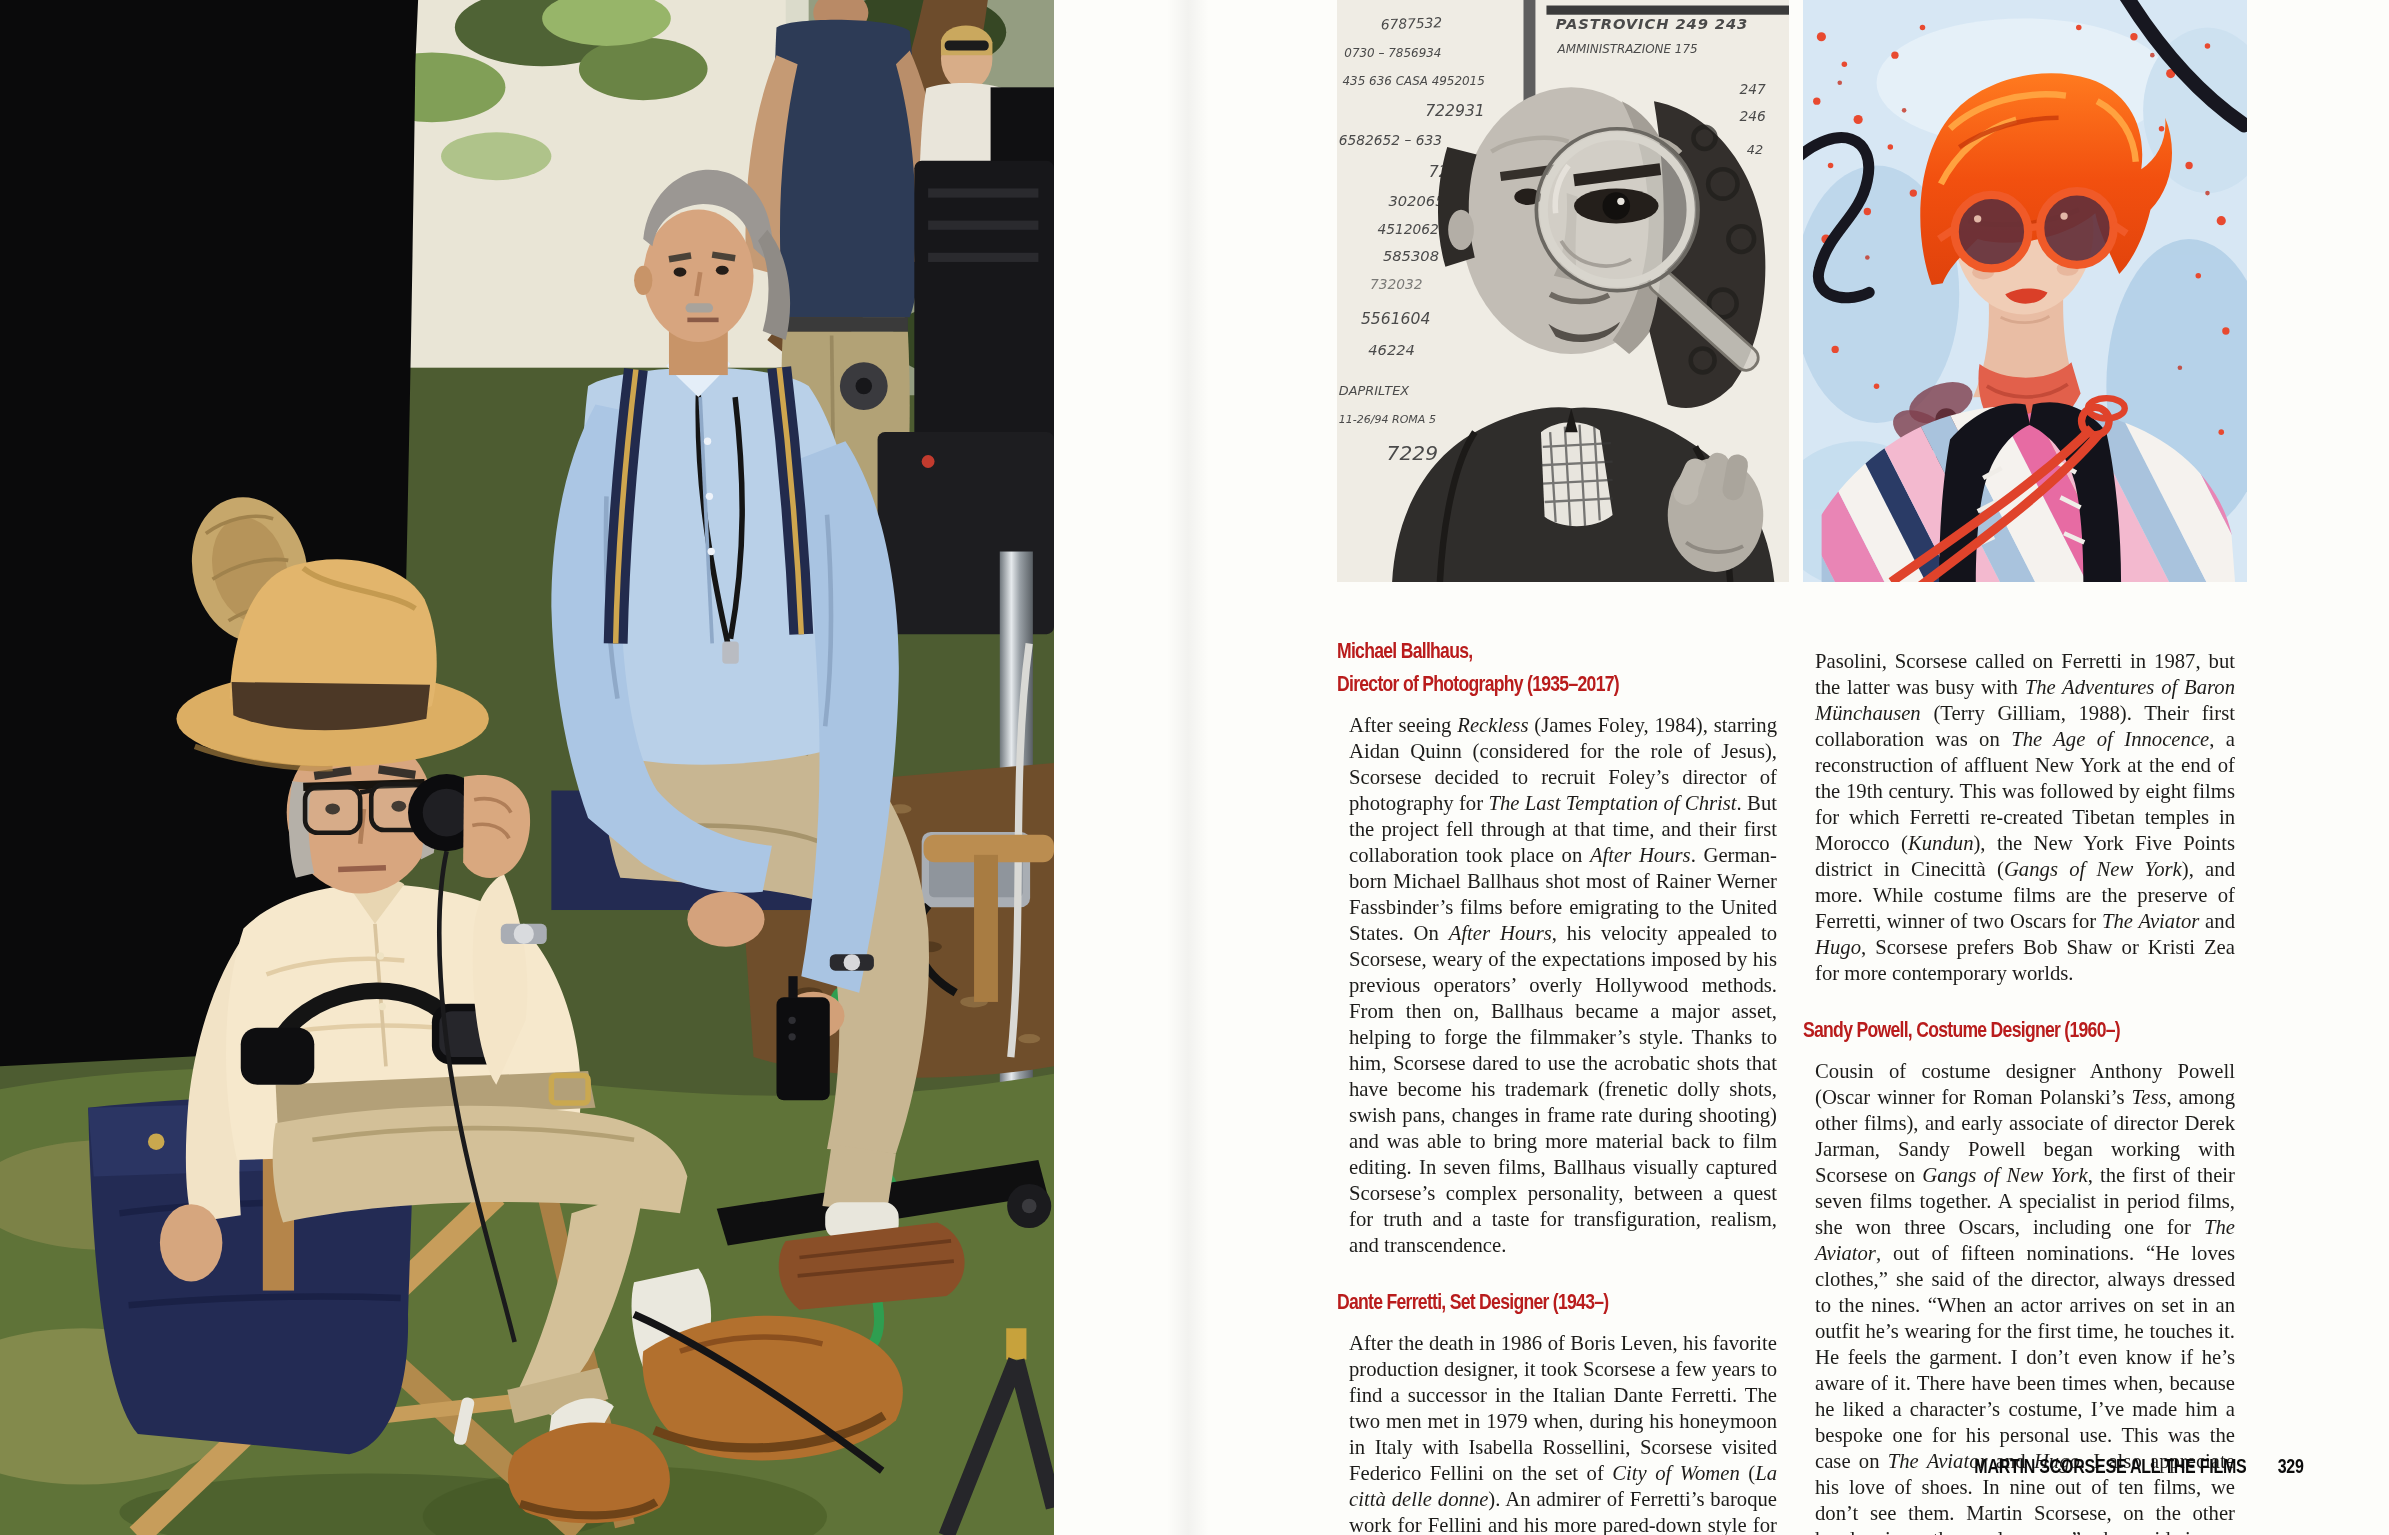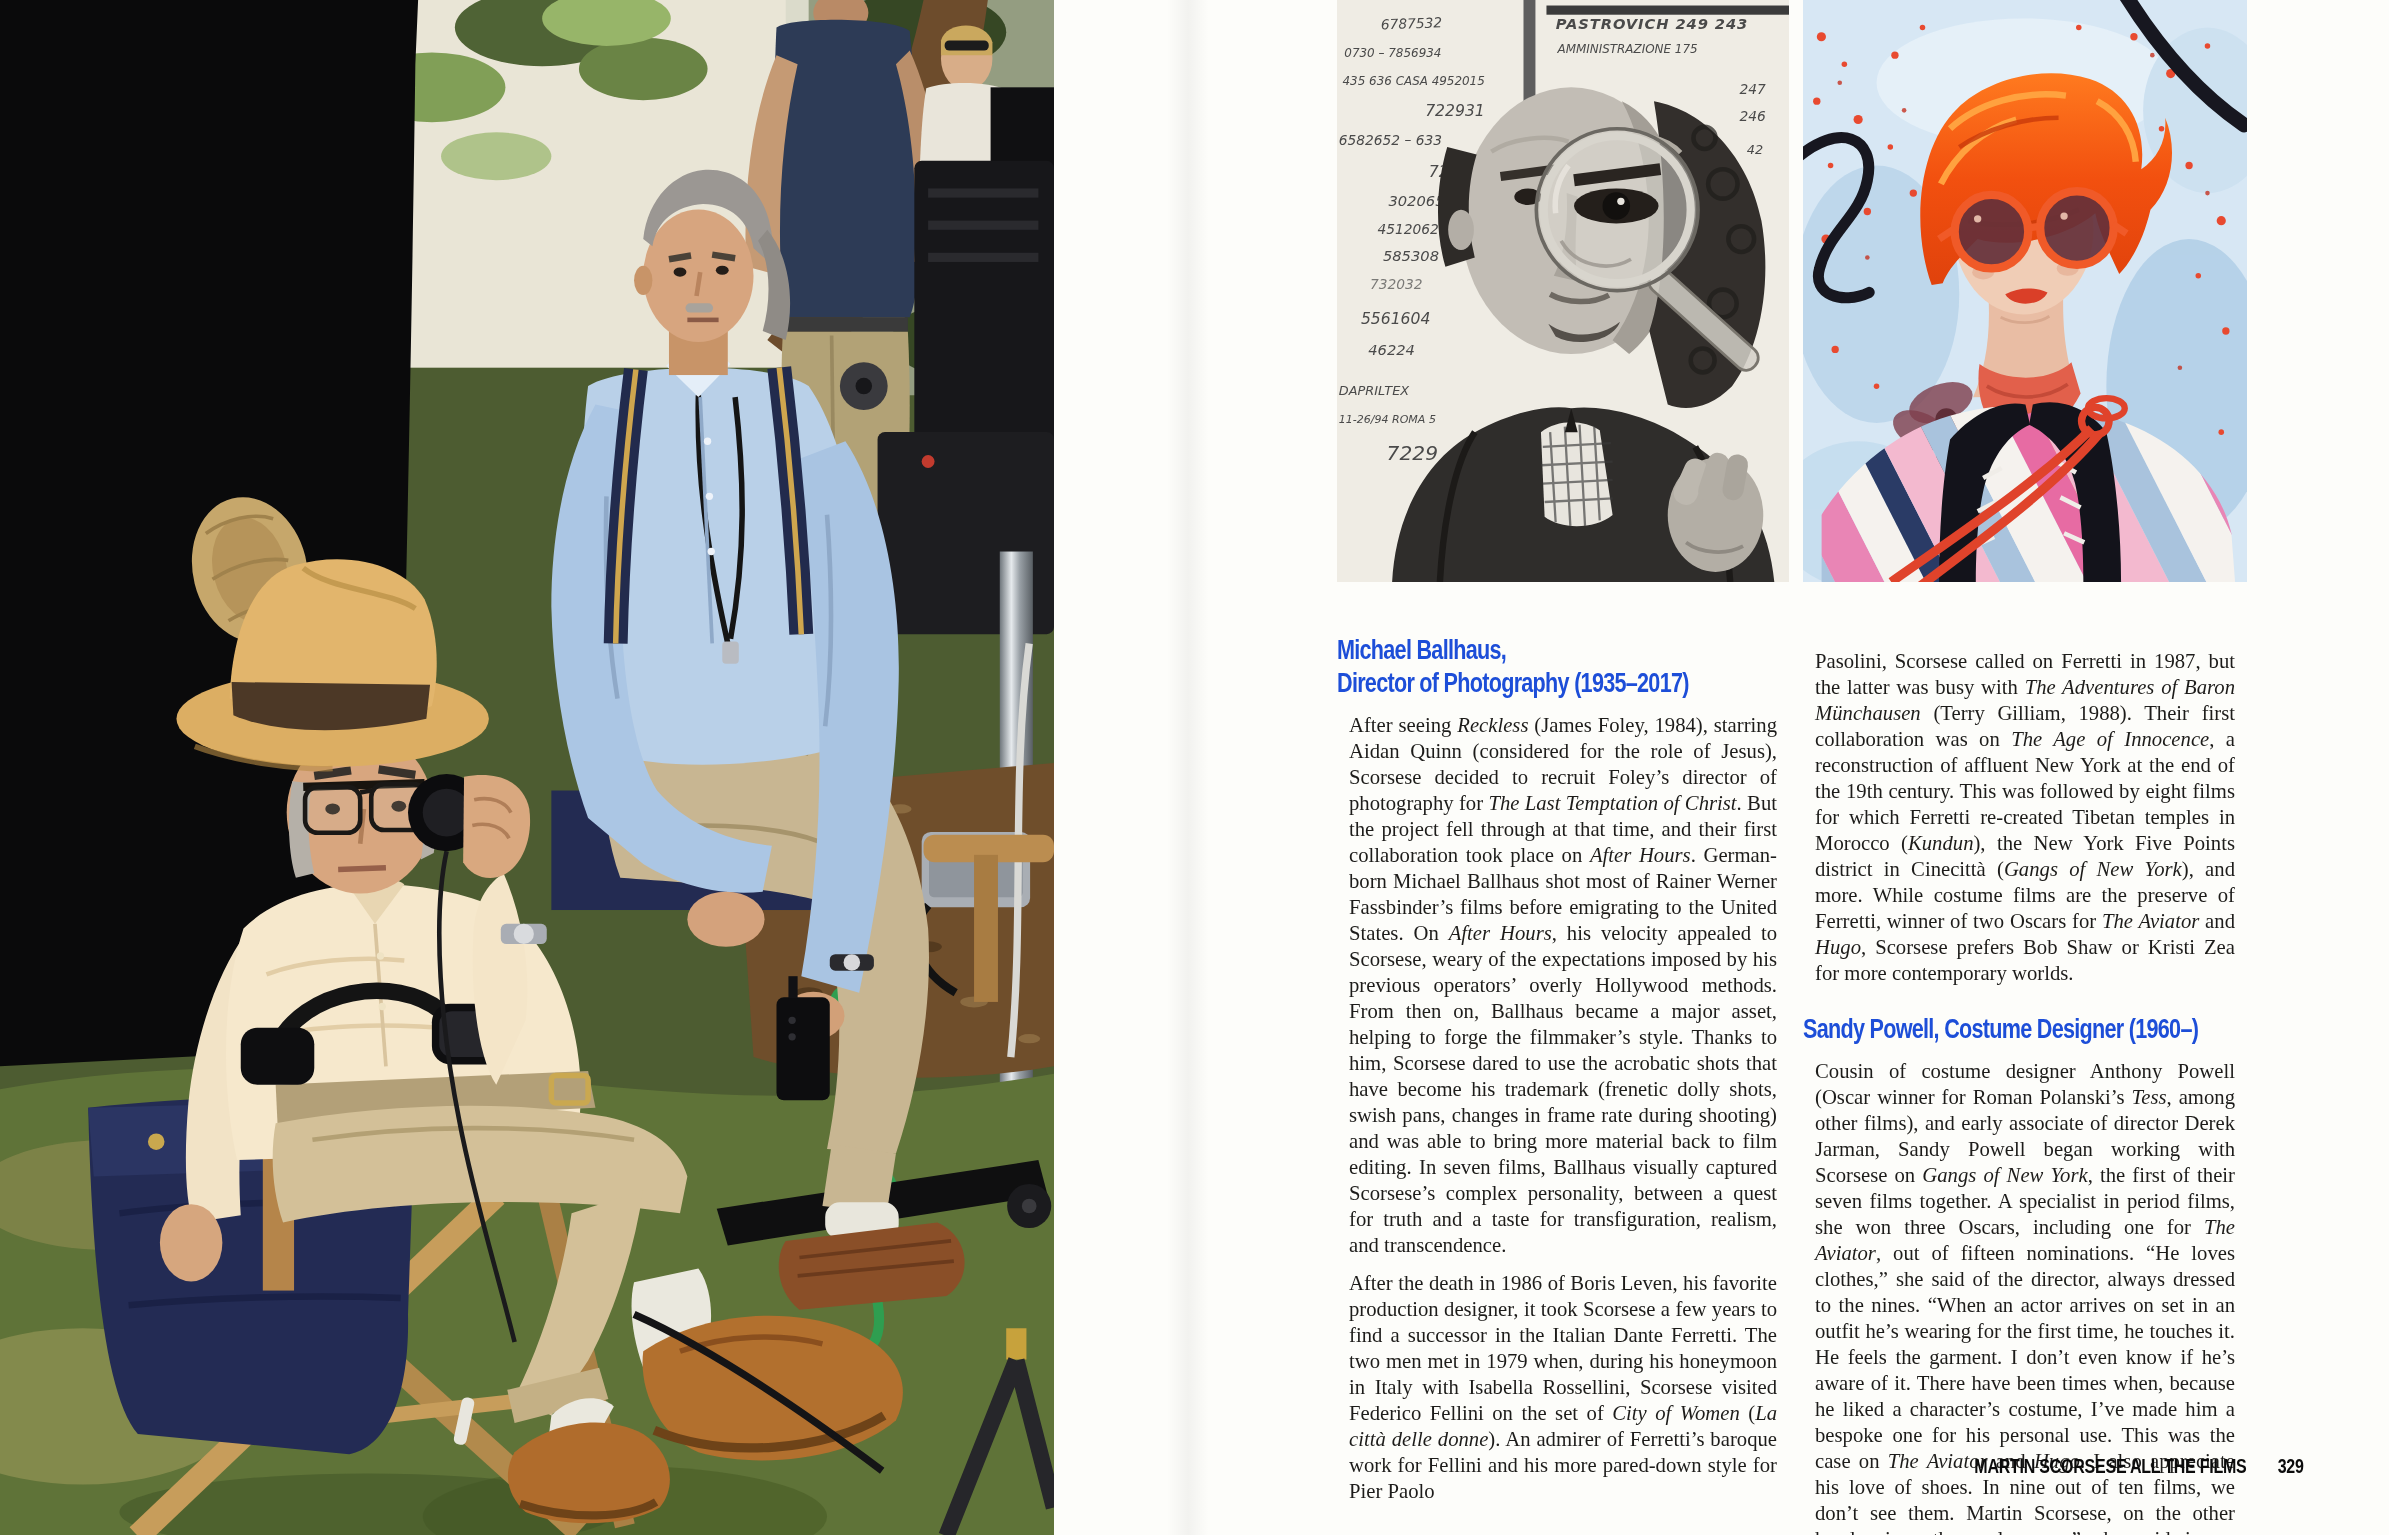--- a/index.html
+++ b/index.html
@@ -20,21 +20,21 @@
     font-size:15px;line-height:20px;color:#181818;letter-spacing:0.2px;white-space:nowrap;
   }
   .col{
     position:absolute;width:452px;text-align:justify;
     font-size:20.7px;line-height:26px;color:#1d1c1a;
   }
   .col p{margin:12px;hyphens:auto;-webkit-hyphens:auto;}
   .col-1{left:1337px;top:634px;}
   .col-2{left:1803px;top:636px;width:444px;}
   h2{margin:0;padding:0;font-family:"Liberation Sans",sans-serif;font-weight:900;
-     color:#1d4ed8;font-size:27px;line-height:33px;letter-spacing:-0.9px;}
+     color:#b91c1c;font-size:22px;line-height:33px;letter-spacing:-0.9px;}
   h2 .h2line{display:block;transform:scaleX(.8);transform-origin:0 50%;white-space:nowrap;}
   .h2-gap{margin-top:27px;margin-bottom:8.3px;}
   .h2-first{margin-bottom:7.4px;}
   .footer{
     position:absolute;top:1455px;right:85px;display:flex;align-items:baseline;gap:39px;
     font-family:"Liberation Sans",sans-serif;font-weight:900;font-size:20px;color:#0b0b0b;
     transform:scaleX(.8);transform-origin:100% 50%;white-space:nowrap;letter-spacing:-0.3px;
   }
   i{font-style:italic;}
 </style>
@@ -494,20 +494,23 @@
     </svg>
   </figure>
 
 
   <div class="col col-1">
     <h2 class="h2-first">
       <span class="h2line">Michael Ballhaus,</span>
       <span class="h2line">Director of Photography (1935–2017)</span>
     </h2>
     <p>After seeing <i>Reckless</i> (James Foley, 1984), starring Aidan Quinn (considered for the role of Jesus), Scorsese decided to recruit Foley’s director of photography for <i>The Last Temptation of Christ</i>. But the project fell through at that time, and their first collaboration took place on <i>After Hours</i>. German-born Michael Ballhaus shot most of Rainer Werner Fassbinder’s films before emigrating to the United States. On <i>After Hours</i>, his velocity appealed to Scorsese, weary of the expectations imposed by his previous operators’ overly Hollywood methods. From then on, Ballhaus became a major asset, helping to forge the filmmaker’s style. Thanks to him, Scorsese dared to use the acrobatic shots that have become his trademark (frenetic dolly shots, swish pans, changes in frame rate during shooting) and was able to bring more material back to film editing. In seven films, Ballhaus visually captured Scorsese’s complex personality, between a quest for truth and a taste for transfiguration, realism, and transcendence.</p>
+    <h2 class="h2-gap">
+      <span class="h2line">Dante Ferretti, Set Designer (1943–)</span>
+    </h2>
     <p>After the death in 1986 of Boris Leven, his favorite production designer, it took Scorsese a few years to find a successor in the Italian Dante Ferretti. The two men met in 1979 when, during his honeymoon in Italy with Isabella Rossellini, Scorsese visited Federico Fellini on the set of <i>City of Women</i> (<i>La città delle donne</i>). An admirer of Ferretti’s baroque work for Fellini and his more pared-down style for Pier Paolo</p>
   </div>
 
   <div class="col col-2">
     <p>Pasolini, Scorsese called on Ferretti in 1987, but the latter was busy with <i>The Adventures of Baron Münchausen</i> (Terry Gilliam, 1988). Their first collaboration was on <i>The Age of Innocence</i>, a reconstruction of affluent New York at the end of the 19th century. This was followed by eight films for which Ferretti re-created Tibetan temples in Morocco (<i>Kundun</i>), the New York Five Points district in Cinecittà (<i>Gangs of New York</i>), and more. While costume films are the preserve of Ferretti, winner of two Oscars for <i>The Aviator</i> and <i>Hugo</i>, Scorsese prefers Bob Shaw or Kristi Zea for more contemporary worlds.</p>
     <h2 class="h2-gap">
       <span class="h2line">Sandy Powell, Costume Designer (1960–)</span>
     </h2>
     <p>Cousin of costume designer Anthony Powell (Oscar winner for Roman Polanski’s <i>Tess</i>, among other films), and early associate of director Derek Jarman, Sandy Powell began working with Scorsese on <i>Gangs of New York</i>, the first of their seven films together. A specialist in period films, she won three Oscars, including one for <i>The Aviator</i>, out of fifteen nominations. “He loves clothes,” she said of the director, always dressed to the nines. “When an actor arrives on set in an outfit he’s wearing for the first time, he touches it. He feels the garment. I don’t even know if he’s aware of it. There have been times when, because he liked a character’s costume, I’ve made him a bespoke one for his personal use. This was the case on <i>The Aviator</i> and <i>Hugo</i>. I also appreciate his love of shoes. In nine out of ten films, we don’t see them. Martin Scorsese, on the other hand, gives them close-ups,” she said in an interview with Nicolas Schaller in September 2015.</p>
   </div>

